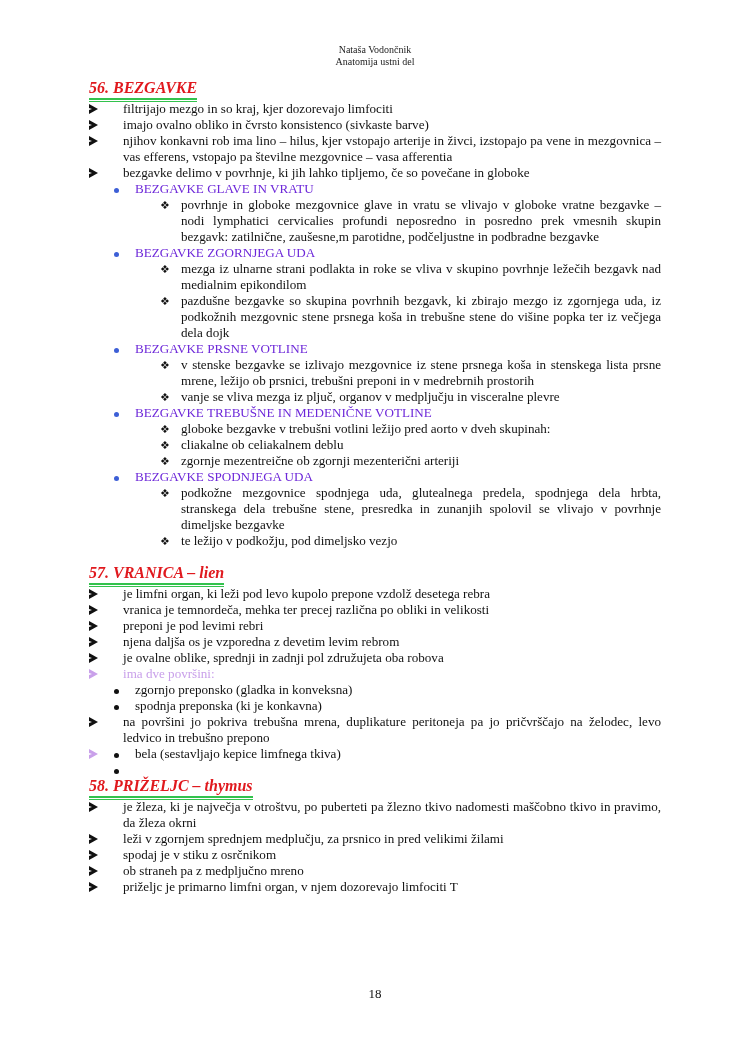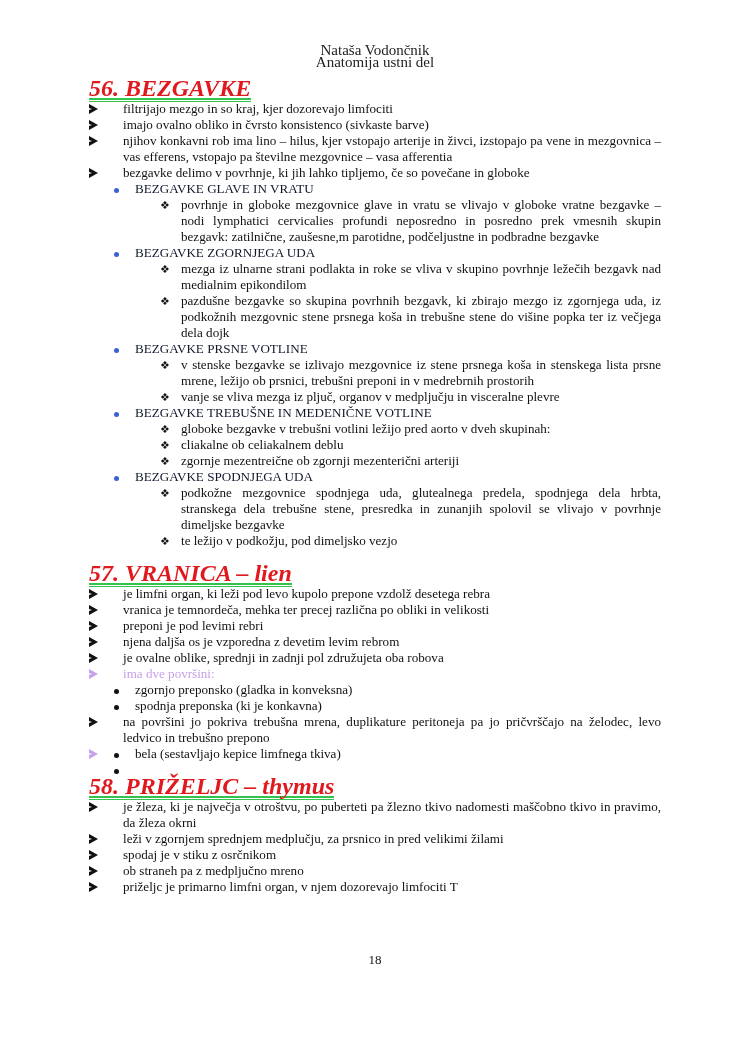--- a/index.html
+++ b/index.html
@@ -1,47 +1,47 @@
 <!DOCTYPE html>
 <html><head>
 <meta charset="utf-8">
 <style>
   html, body { margin: 0; padding: 0; background: #ffffff; }
   body { width: 750px; height: 1061px; position: relative; overflow: hidden;
          font-family: "Liberation Serif", "DejaVu Serif", serif; color: #111; }
   .header { position: absolute; top: 44px; left: 0; width: 750px; text-align: center;
-            font-size: 15px; line-height: 12px; color: #222; }
+            font-size: 10px; line-height: 12px; color: #222; }
   .content { position: absolute; top: 78px; left: 89px; width: 572px; font-size: 13.1px; line-height: 16px; }
   .sec-title { font-family: "Liberation Serif", serif; font-weight: bold; font-style: italic;
-               color: #e0191e; font-size: 24px; line-height: 20px; display: inline-block;
+               color: #e0191e; font-size: 16px; line-height: 20px; display: inline-block;
                border-bottom: 2px solid #33c24d; padding-bottom: 0; margin: 0 0 1px 0; position: relative; }
   .sec-title::after { content: ""; position: absolute; left: 0; right: 0; bottom: -4px; border-bottom: 1px solid #33c24d; }
   .sec { margin-bottom: 14px; }
   .sec.s2 { margin-top: 4px; }
   ul { list-style: none; margin: 0; padding: 0; }
   li { position: relative; text-align: justify; }
   .l1 > li { padding-left: 34px; }
   .l1 > li > .mark { position: absolute; left: 0; top: 0; width: 16px; font-size: 11px; }
   .l2 { margin-left: 22px; }
   .l2 > li { padding-left: 24px; }
   .l2 > li > .mark { position: absolute; left: 3px; top: 0; font-size: 11px; }
   .l3 { margin-left: 22px; }
   .l3 > li { padding-left: 24px; }
   .l3 > li > .mark { position: absolute; left: 3px; top: 0; font-size: 11px; }
-  .blue { color: #0f172a; }
+  .blue { color: #6d28d9; }
   .lilac { color: #c9a0ea; margin-top: 31px; }
   .arrow { display: inline-block; width: 0; height: 0; border-top: 5px solid transparent;
            border-bottom: 5px solid transparent; border-left: 9px solid #111; margin-top: 3px; position: relative; }
   .arrow::after { content: ""; position: absolute; left: -9px; top: -1px; width: 0; height: 0;
                   border-top: 1px solid transparent; border-bottom: 1px solid transparent; border-left: 3px solid #fff; }
   .arrow.lil { border-left-color: #c9a0ea; }
   .dot { display: inline-block; width: 5px; height: 5px; border-radius: 50%; background: #111; margin-top: 6px; }
   .dot.blue-dot { background: #3d5fd6; }
   .diamond { font-size: 12px; line-height: 16px; }
-  .page-num { position: absolute; top: 952px; left: 0; width: 750px; text-align: center; font-size: 13px; }
+  .page-num { position: absolute; top: 986px; left: 0; width: 750px; text-align: center; font-size: 13px; }
 </style>
 </head>
 <body>
 
 <div class="header">
   <div>Nataša Vodončnik</div>
   <div>Anatomija ustni del</div>
 </div>
 
 <div class="content">

